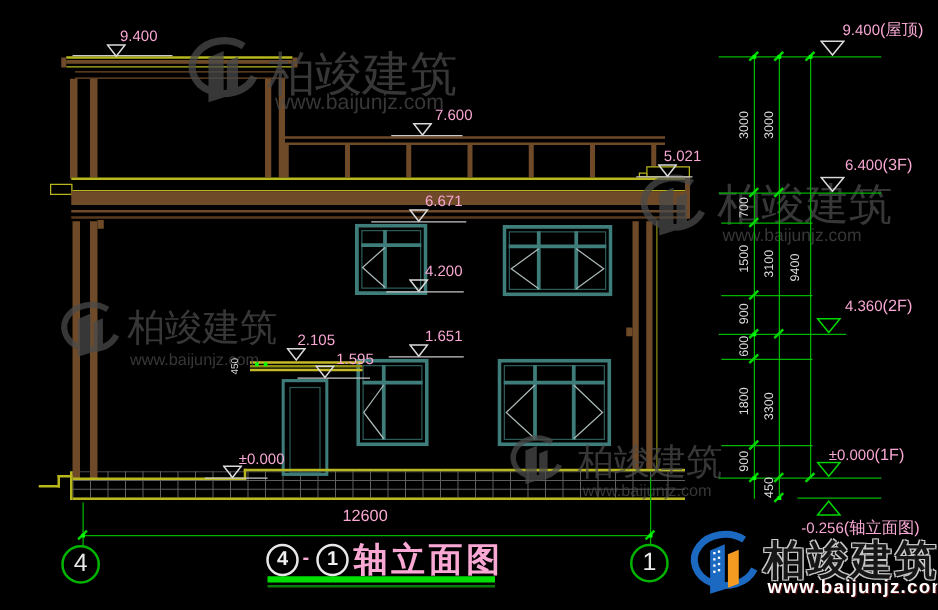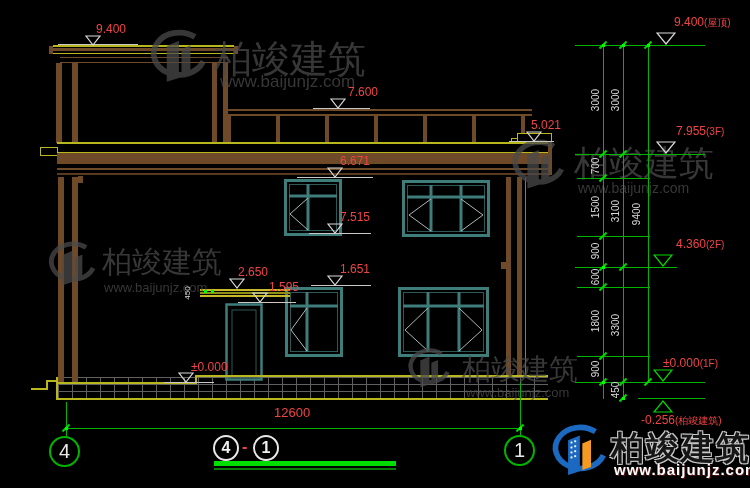--- a/index.html
+++ b/index.html
@@ -1,20 +1,20 @@
 <!DOCTYPE html>
 <html><head>
 <meta charset="utf-8">
 <style>
   html,body{margin:0;padding:0;background:#000;}
   #canvas{position:relative;width:750px;height:488px;background:#000;overflow:hidden;
           font-family:"Liberation Sans",sans-serif;}
   .a{position:absolute;}
-  .t{position:absolute;color:#ef4444;font-size:12px;white-space:nowrap;z-index:7;}
-  .ts{font-size:10px;}
+  .t{position:absolute;color:#f9a8d4;font-size:12px;white-space:nowrap;z-index:7;}
+  .ts{font-size:13px;}
   .yl{background:#b8b81e;}
   .br{background:#6f4a28;}
   .gl{background:#00b400;z-index:5;}
   .wl{background:#c8c8c8;z-index:6;}
   .col2{border-left:6px solid #6f4a28;border-right:6px solid #6f4a28;box-sizing:border-box;}
   .tick{position:absolute;width:10px;height:2px;background:#00d800;transform:rotate(-45deg);z-index:6;}
   .dot{position:absolute;width:3px;height:3px;background:#00ff00;z-index:6;}
   .vtext{position:absolute;width:44px;height:14px;line-height:14px;text-align:center;
          color:#dcdcdc;font-size:10px;transform:rotate(-90deg);z-index:7;white-space:nowrap;}
   .tri{position:absolute;z-index:7;}
@@ -197,37 +197,37 @@
   <div class="a wl" style="left:509px;top:141px;width:45px;height:1px;"></div>
 
   <div class="t" style="left:340px;top:154px;">6.671</div>
   <div class="tri" style="left:327px;top:167px;">
       <svg width="16" height="11">
         <polygon points="1,1 15,1 8,10" fill="none" stroke="#dadada" stroke-width="1.2"></polygon>
       </svg>
     </div>
   <div class="a wl" style="left:297px;top:177px;width:76px;height:1px;"></div>
 
-  <div class="t" style="left:340px;top:210px;">7.515</div>
+  <div class="t" style="left:340px;top:210px;">4.200</div>
   <div class="tri" style="left:327px;top:223px;">
       <svg width="16" height="11">
         <polygon points="1,1 15,1 8,10" fill="none" stroke="#dadada" stroke-width="1.2"></polygon>
       </svg>
     </div>
   <div class="a wl" style="left:309px;top:233px;width:62px;height:1px;"></div>
 
   <div class="t" style="left:340px;top:262px;">1.651</div>
   <div class="tri" style="left:327px;top:275px;">
       <svg width="16" height="11">
         <polygon points="1,1 15,1 8,10" fill="none" stroke="#dadada" stroke-width="1.2"></polygon>
       </svg>
     </div>
   <div class="a wl" style="left:311px;top:285px;width:60px;height:1px;"></div>
 
-  <div class="t" style="left:238px;top:265px;">2.650</div>
+  <div class="t" style="left:238px;top:265px;">2.105</div>
   <div class="tri" style="left:229px;top:278px;">
       <svg width="16" height="11">
         <polygon points="1,1 15,1 8,10" fill="none" stroke="#dadada" stroke-width="1.2"></polygon>
       </svg>
     </div>
 
   <div class="t" style="left:269px;top:280px;">1.595</div>
   <div class="tri" style="left:252px;top:292px;">
       <svg width="16" height="11">
         <polygon points="1,1 15,1 8,10" fill="none" stroke="#dadada" stroke-width="1.2"></polygon>
@@ -292,21 +292,21 @@
   <div class="vtext" style="left:594px;top:383px;">450</div>
   <div class="vtext" style="left:615px;top:207px;">9400</div>
 
   <div class="t" style="left:674px;top:15px;"><span>9.400</span><span class="ts">(屋顶)</span></div>
   <div class="tri" style="left:656px;top:32px;">
       <svg width="20" height="13">
         <polygon points="1,1 19,1 10,12" fill="none" stroke="#dadada" stroke-width="1.2"></polygon>
       </svg>
     </div>
 
-  <div class="t" style="left:676px;top:124px;"><span>7.955</span><span class="ts">(3F)</span></div>
+  <div class="t" style="left:676px;top:124px;"><span>6.400</span><span class="ts">(3F)</span></div>
   <div class="tri" style="left:656px;top:141px;">
       <svg width="20" height="13">
         <polygon points="1,1 19,1 10,12" fill="none" stroke="#dadada" stroke-width="1.2"></polygon>
       </svg>
     </div>
 
   <div class="t" style="left:676px;top:237px;"><span>4.360</span><span class="ts">(2F)</span></div>
   <div class="tri" style="left:653px;top:254px;">
       <svg width="20" height="13">
         <polygon points="1,1 19,1 10,12" fill="none" stroke="#00d800" stroke-width="1.2"></polygon>
@@ -318,36 +318,37 @@
       <svg width="20" height="13">
         <polygon points="1,1 19,1 10,12" fill="none" stroke="#00d800" stroke-width="1.2"></polygon>
       </svg>
     </div>
 
   <div class="tri" style="left:653px;top:400px;">
       <svg width="20" height="13">
         <polygon points="1,12 19,12 10,1" fill="none" stroke="#00d800" stroke-width="1.2"></polygon>
       </svg>
     </div>
-  <div class="t" style="left:641px;top:413px;"><span>-0.256</span><span class="ts">(柏竣建筑)</span></div>
+  <div class="t" style="left:641px;top:413px;"><span>-0.256</span><span class="ts">(轴立面图)</span></div>
 
   <div class="a gl" style="left:66px;top:402px;width:1px;height:35px;"></div>
   <div class="a gl" style="left:520px;top:382px;width:1px;height:54px;"></div>
   <div class="a gl" style="left:66px;top:428px;width:454px;height:1px;"></div>
   <div class="tick" style="left:61px;top:427px;"></div>
   <div class="tick" style="left:515px;top:427px;"></div>
   <div class="dot" style="left:65px;top:427px;"></div>
   <div class="dot" style="left:519px;top:427px;"></div>
   <div class="t" style="left:274px;top:405px;font-size:13px;">12600</div>
   <div class="bubble" style="left:49px;top:436px;">4</div>
   <div class="bubble" style="left:504px;top:435px;">1</div>
 
   <div class="tbub" style="left:213px;top:435px;">4</div>
   <div class="t" style="left:242px;top:438px;font-size:16px;font-weight:bold;">-</div>
   <div class="tbub" style="left:253px;top:435px;">1</div>
+  <div class="t" style="left:283px;top:430px;font-size:27px;font-weight:bold;letter-spacing:3px;">轴立面图</div>
   <div class="a" style="left:214px;top:461px;width:182px;height:5px;background:#00dd00;z-index:6;"></div>
   <div class="a" style="left:214px;top:468px;width:182px;height:2px;background:#0a7a0a;z-index:6;"></div>
 
   <div class="a" style="left:545px;top:423px;z-index:8;">
     <svg width="66" height="62" viewBox="0 0 100 100">
         <path d="M78,14 A40,33 0 1 0 91,52" fill="none" stroke="#1b69c0" stroke-width="9"></path>
         <polygon points="34,28 53,20 53,78 34,84" fill="#1b69c0"></polygon>
         <polygon points="57,33 71,27 71,71 57,76" fill="#f59b22"></polygon>
         <g fill="#fff">
           <rect x="38" y="30" width="3" height="3"></rect>

